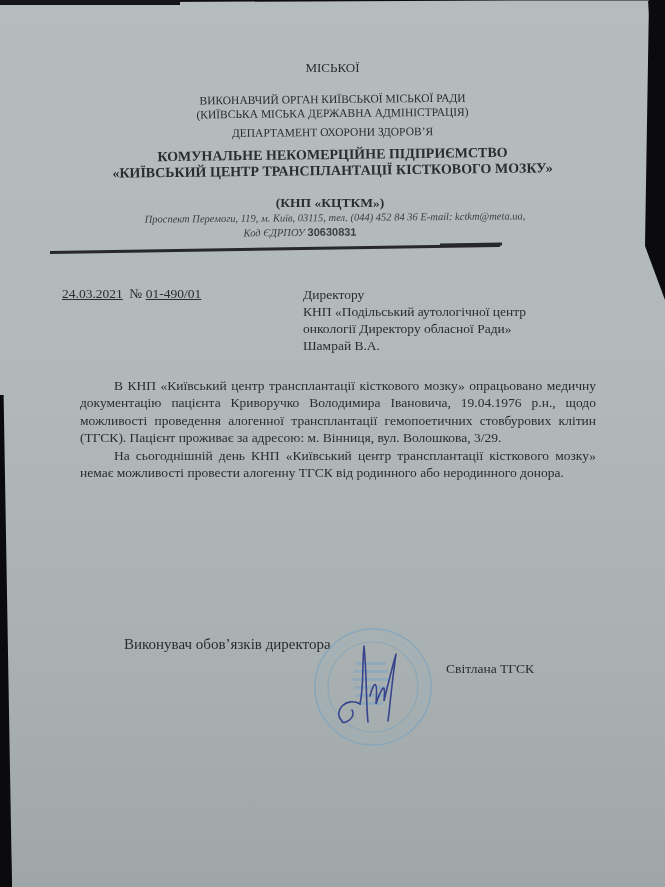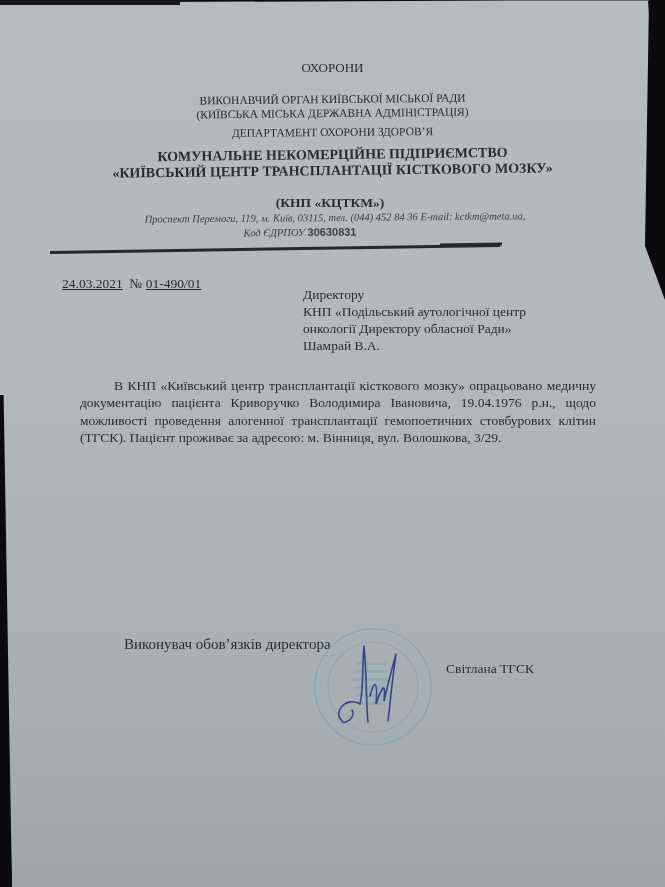--- a/index.html
+++ b/index.html
@@ -27,39 +27,39 @@
     .hdr4 { top:126px; font-size:11.5px; transform: rotate(-0.5deg); }
     .org1 { top:147px; font-size:14px; font-weight:bold; transform: rotate(-0.7deg); }
     .org2 { top:163px; font-size:14px; font-weight:bold; transform: rotate(-0.7deg); }
     .abbr { top:187px; font-size:13.5px; font-weight:bold; left:0; width:660px;margin-top:8px; }
     .addr { top:212px; font-size:10.5px; font-style:italic; color:#3b3e44; left:0; width:670px; transform: rotate(-0.5deg); }
     .code { top:226px; font-size:10.5px; font-style:italic; color:#3b3e44; left:0; width:600px; transform: rotate(-0.4deg); }
     .code .num { font-style: normal; font-family: "Liberation Sans", sans-serif; font-size:11px;font-weight:bold; }
     .rule { position:absolute; left:50px; top:251px; width:450px; height:3px; background:#26282c;
       transform: rotate(-0.9deg); transform-origin:left center; }
     .rule2 { position:absolute; left:440px; top:243px; width:62px; height:3px; background:#26282c; transform: rotate(-1deg); }
-    .ref { left:62px; top:276px; font-size:13.5px; }
+    .ref { left:62px; top:286px; font-size:13.5px; }
     .ref u { text-decoration-thickness:1px; }
     .addr-block { left:303px; font-size:13.5px; }
     .body-text { position:absolute; left:80px; top:377px; width:516px; font-size:13.5px; line-height:17.4px; text-align:justify; }
     .body-text p { margin:0; text-indent:34px; }
     .sig-label { left:124px; top:636px; font-size:15px; }
     .sig-name { left:446px; top:661px; font-size:13.5px; }
     .stamp { position:absolute; left:312px; top:626px; width:122px; height:122px; }
   </style>
 </head>
 <body>
 
 <div class="paper"></div>
 <div class="edge-top"></div>
 <div class="edge-right"></div>
 <div class="edge-left"></div>
 
 <div>
-  <div class="t center hdr1">ОХОРОНИ</div>
+  <div class="t center hdr1">МІСЬКОЇ</div>
   <div class="t center hdr2">ВИКОНАВЧИЙ ОРГАН КИЇВСЬКОЇ МІСЬКОЇ РАДИ</div>
   <div class="t center hdr3">(КИЇВСЬКА МІСЬКА ДЕРЖАВНА АДМІНІСТРАЦІЯ)</div>
   <div class="t center hdr4">ДЕПАРТАМЕНТ ОХОРОНИ ЗДОРОВ’Я</div>
   <div class="t center org1">КОМУНАЛЬНЕ НЕКОМЕРЦІЙНЕ ПІДПРИЄМСТВО</div>
   <div class="t center org2">«КИЇВСЬКИЙ ЦЕНТР ТРАНСПЛАНТАЦІЇ КІСТКОВОГО МОЗКУ»</div>
   <div class="t center abbr">(КНП «КЦТКМ»)</div>
   <div class="t center addr">Проспект Перемоги, 119, м. Київ, 03115, тел. (044) 452 84 36 E-mail: kctkm@meta.ua,</div>
   <div class="t center code">
     <span>Код ЄДРПОУ</span>
     <span class="num">30630831</span>
@@ -76,20 +76,21 @@
 
 <div>
   <div class="t addr-block" style="top:287px">Директору</div>
   <div class="t addr-block" style="top:304px">КНП «Подільський аутологічної центр</div>
   <div class="t addr-block" style="top:321px">онкології Директору обласної Ради»</div>
   <div class="t addr-block" style="top:338px">Шамрай В.А.</div>
 </div>
 
 <div class="body-text">
   <p>В КНП «Київський центр трансплантації кісткового мозку»   опрацьовано медичну документацію пацієнта Криворучко Володимира Івановича, 19.04.1976 р.н., щодо можливості проведення алогенної трансплантації гемопоетичних стовбурових клітин (ТГСК). Пацієнт проживає за адресою: м. Вінниця, вул. Волошкова, 3/29.</p>
+  <p>На сьогоднішній день КНП «Київський центр трансплантації кісткового мозку»  немає можливості провести  алогенну ТГСК від родинного або неродинного донора.</p>
 </div>
 
 <div class="t sig-label">Виконувач обов’язків директора</div>
 
 <svg class="stamp" viewBox="0 0 122 122">
   <circle cx="61" cy="61" r="58" fill="none" stroke="#7fa5bf" stroke-width="1.6" opacity="0.8"></circle>
   <circle cx="61" cy="61" r="45" fill="none" stroke="#7fa5bf" stroke-width="1.1" opacity="0.7"></circle>
   <circle cx="61" cy="61" r="52" fill="none" stroke="#8fb2c8" stroke-width="6" stroke-dasharray="2 2" opacity="0.35"></circle>
   <g fill="#7fa5bf" opacity="0.55">
     <rect x="44" y="36" width="30" height="3"></rect>

